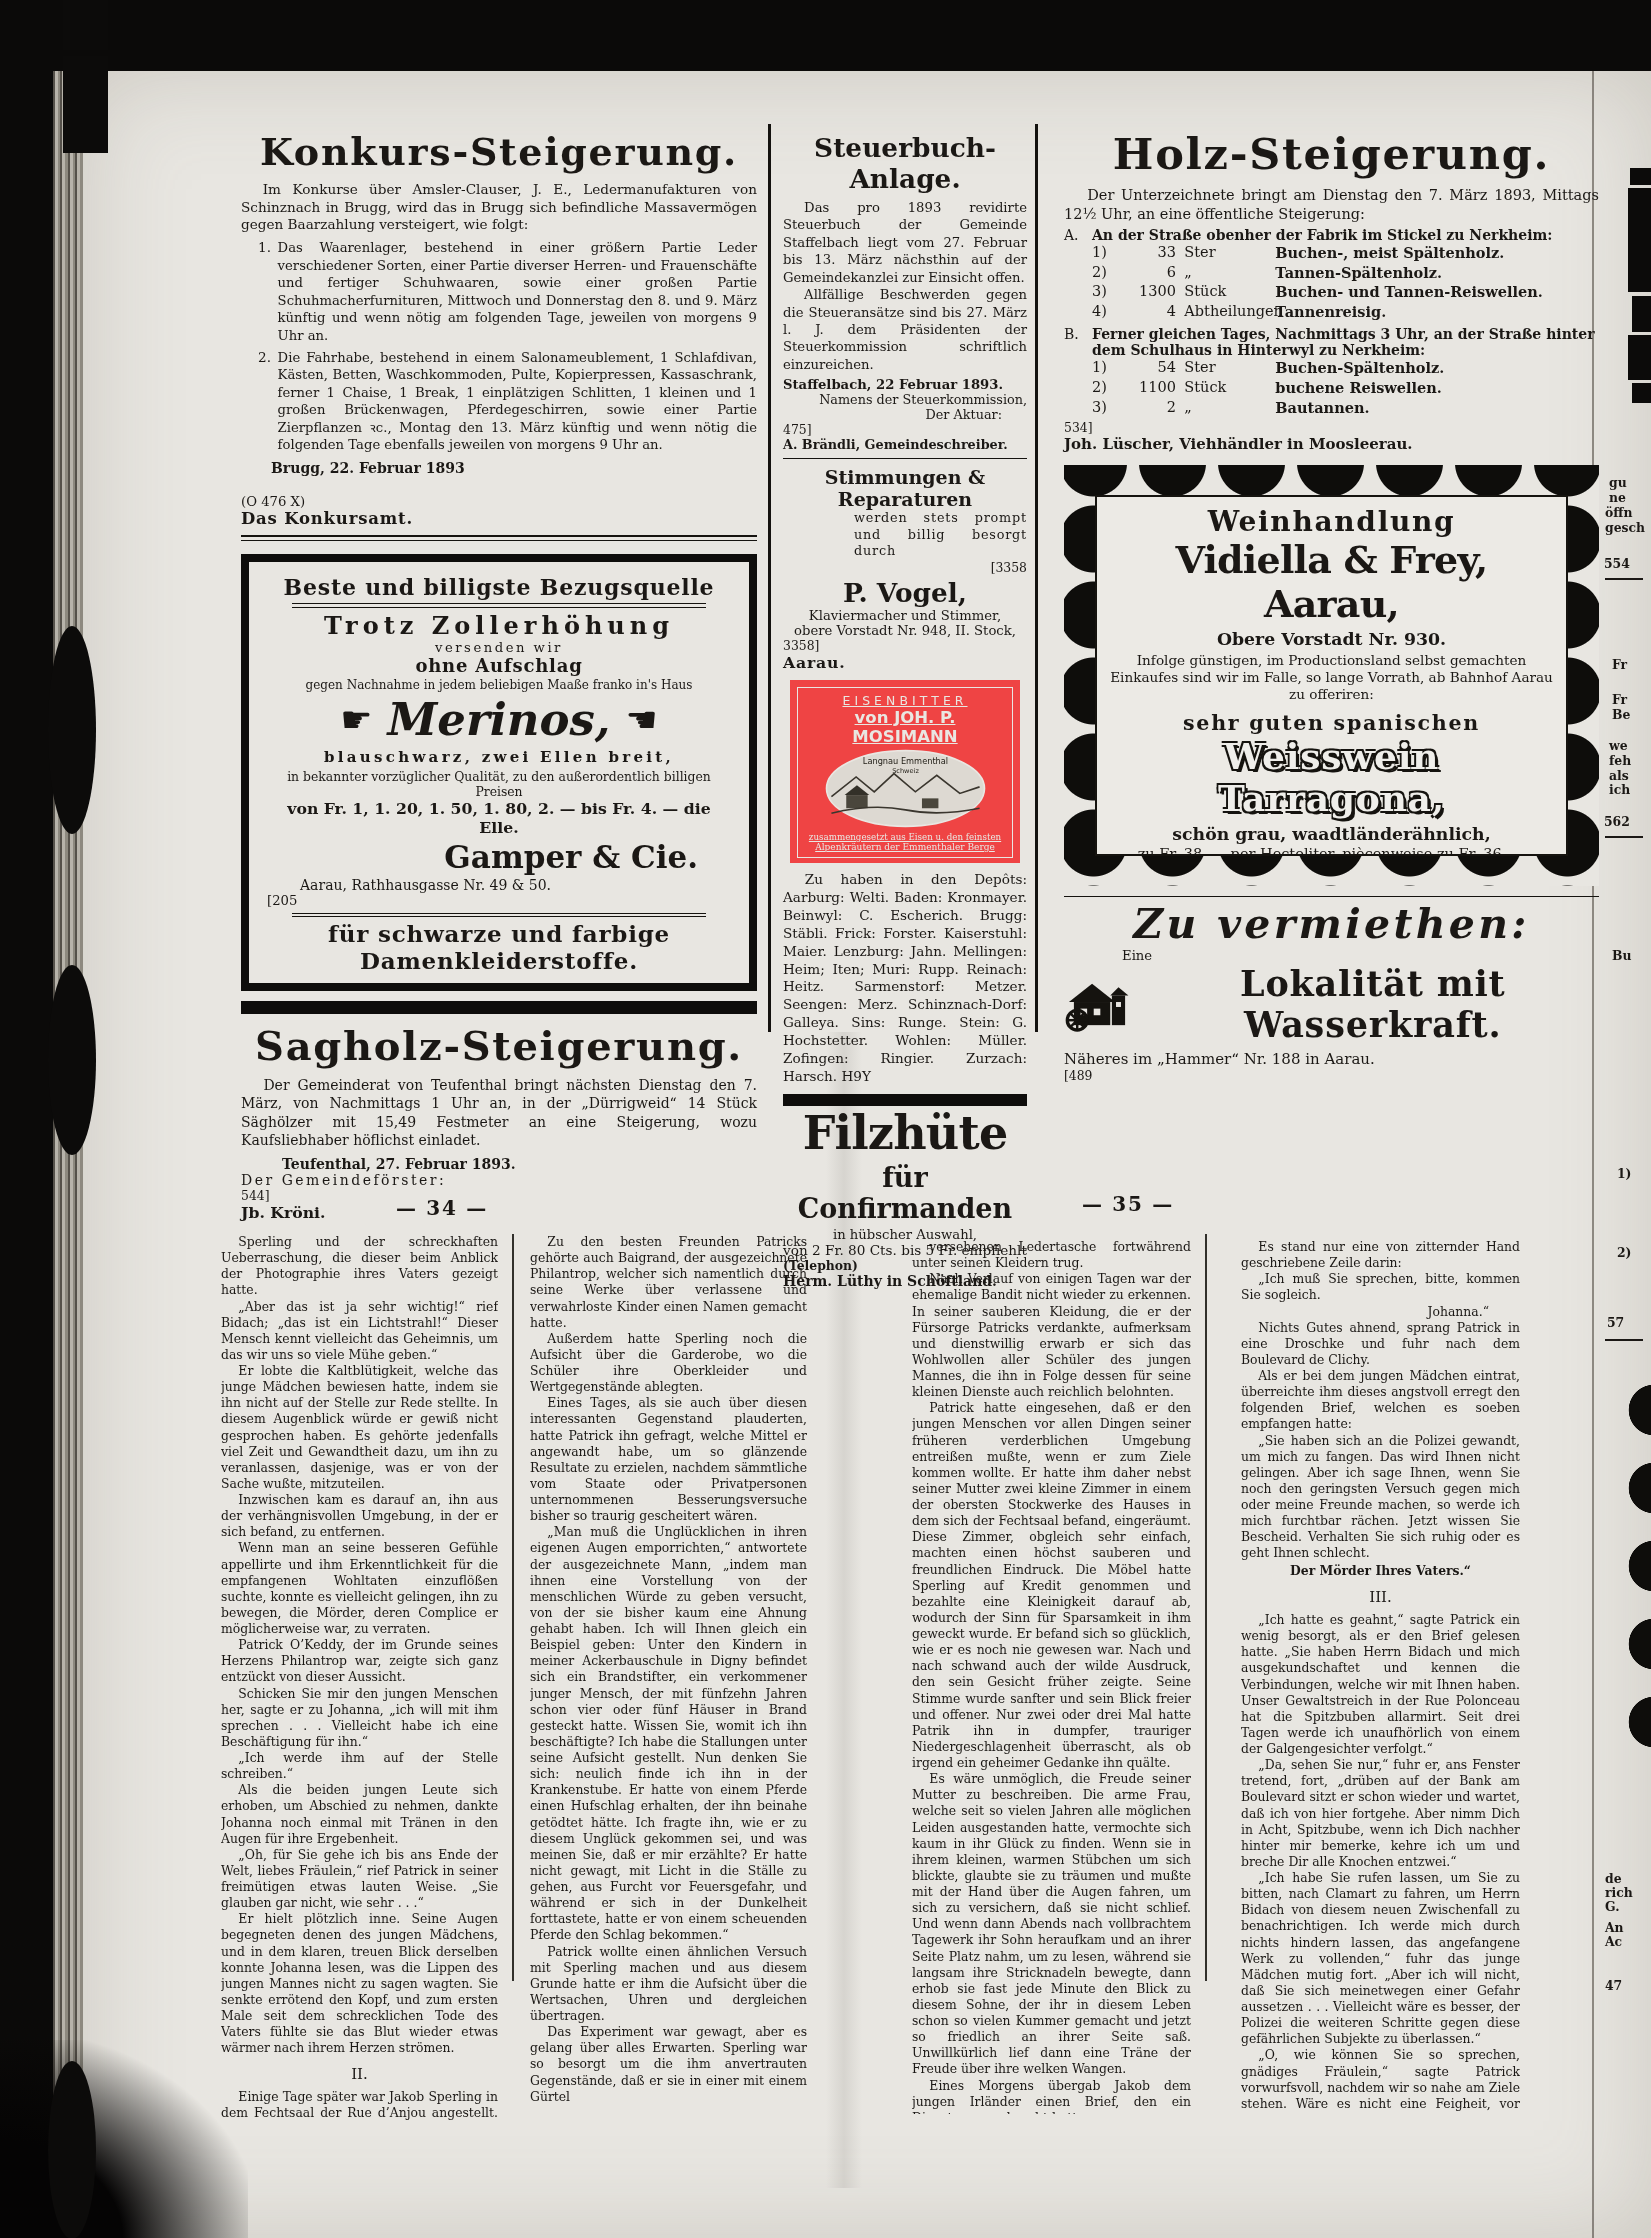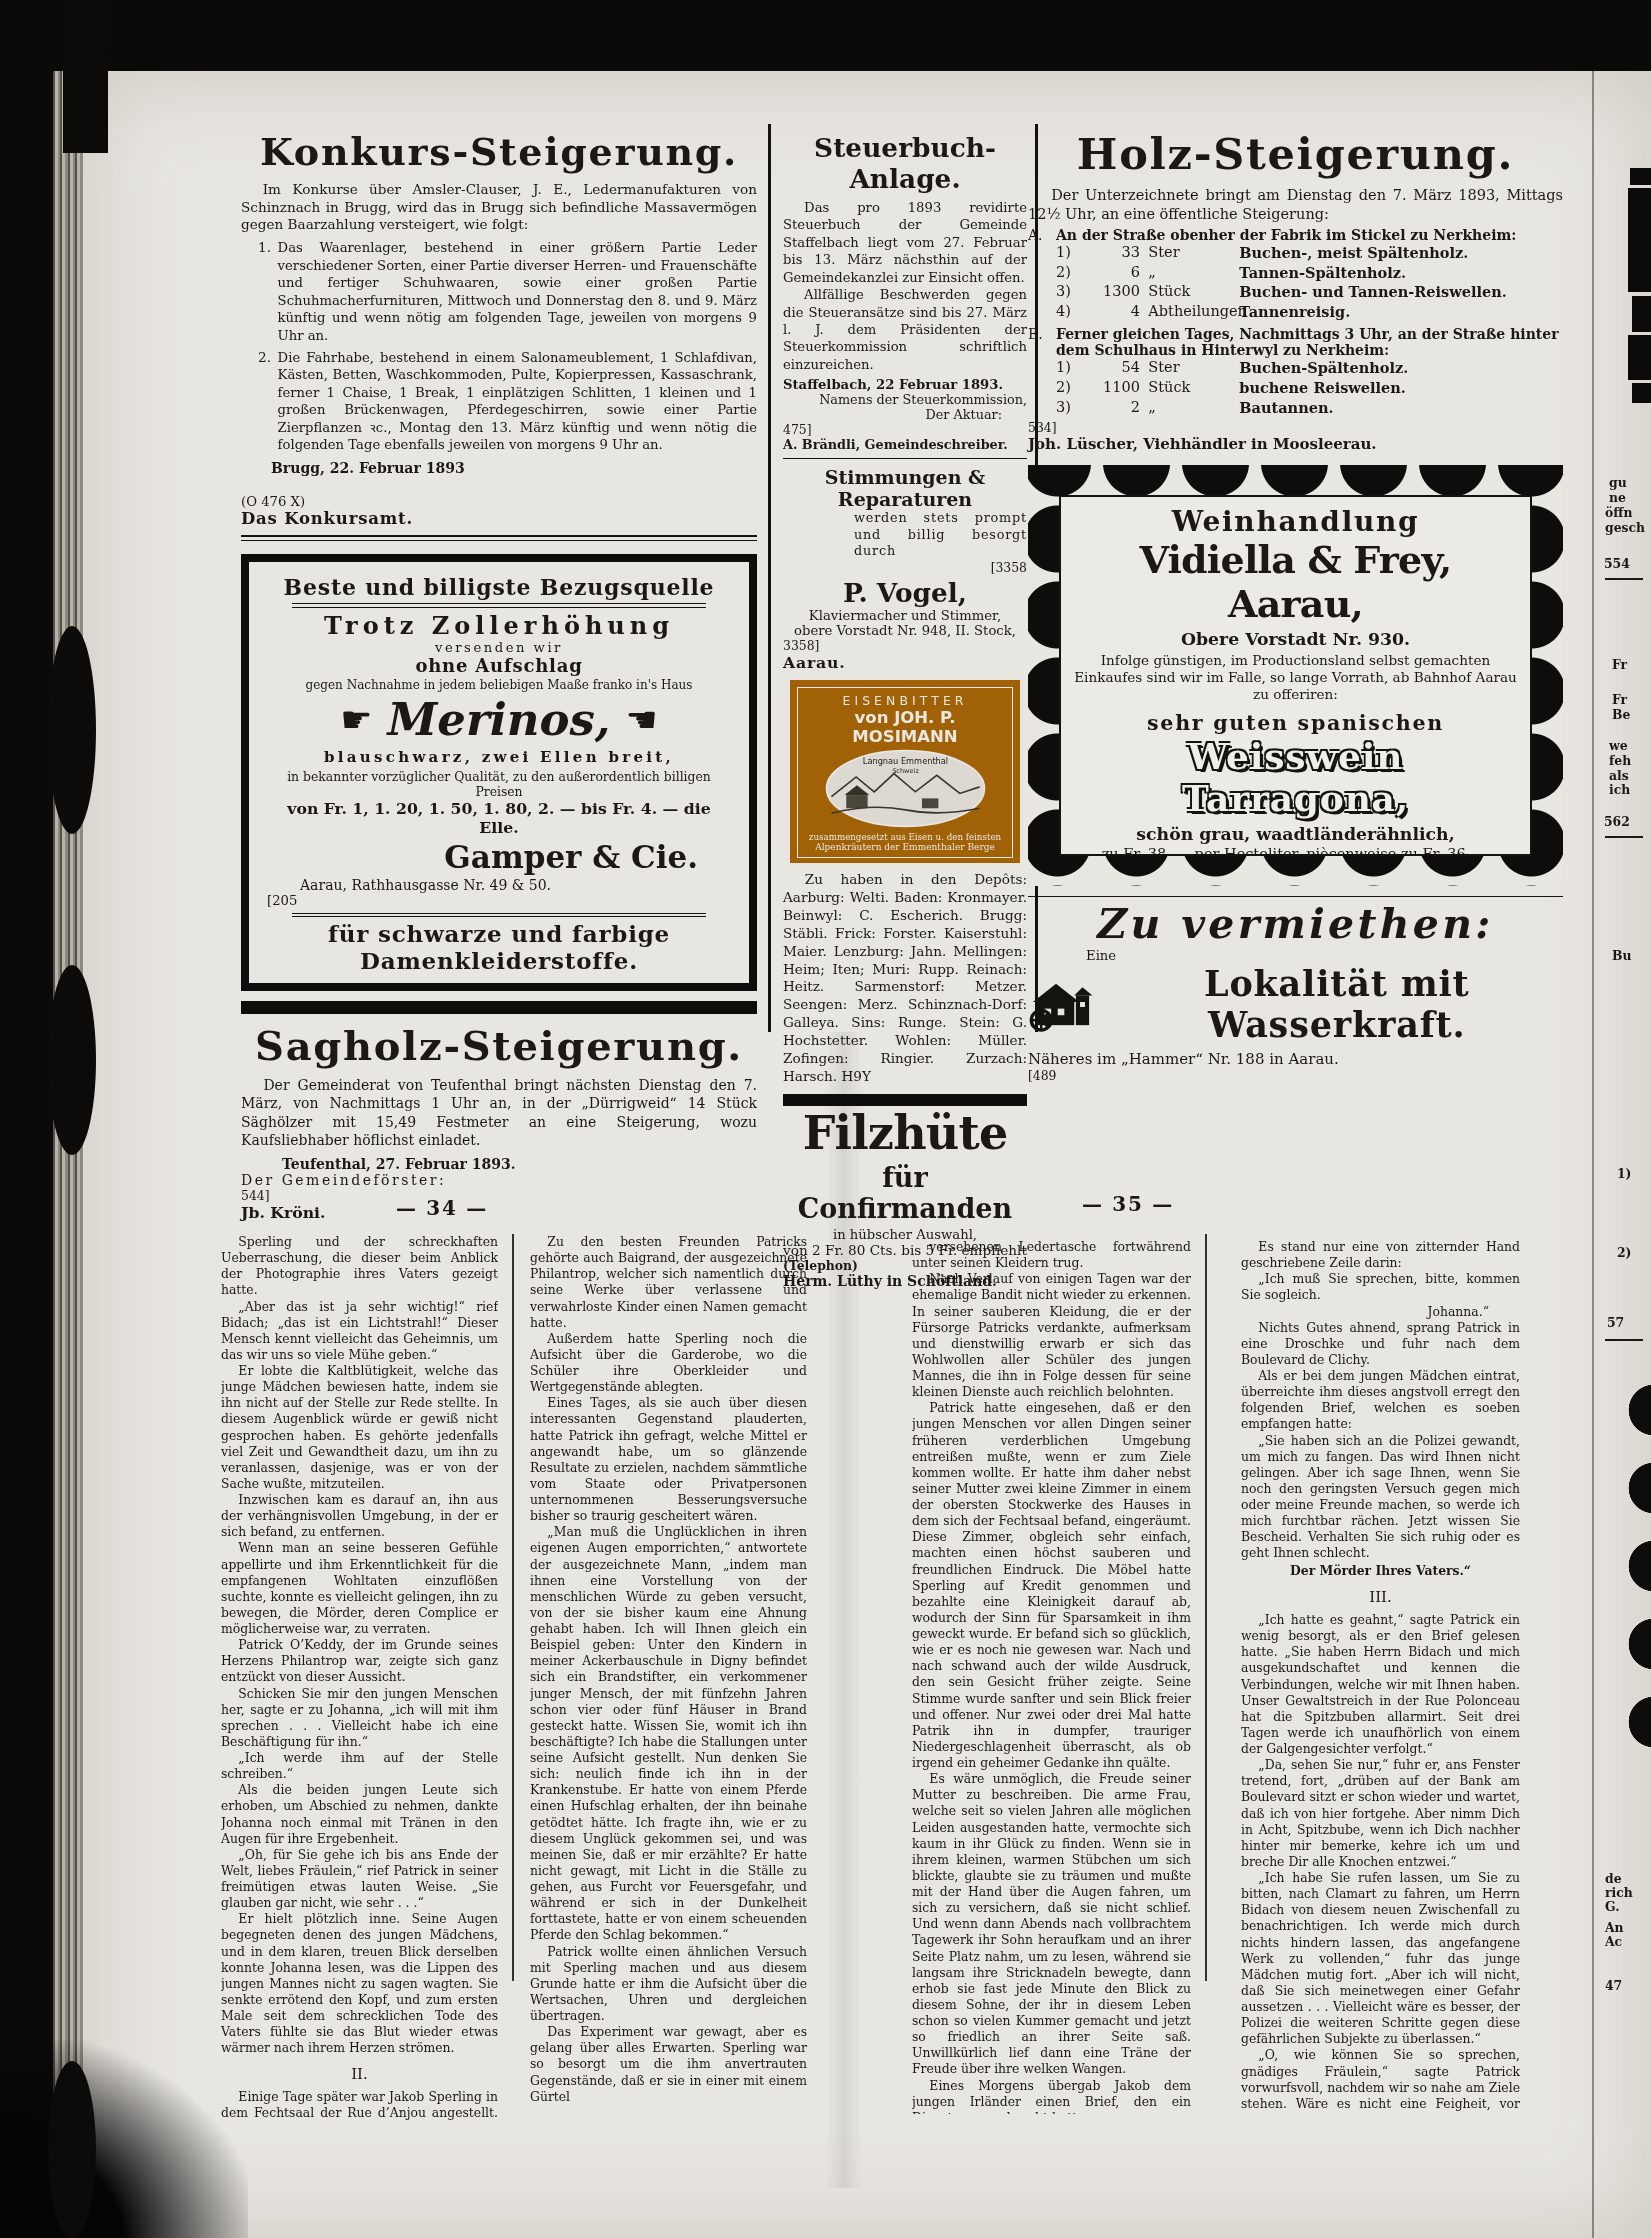--- a/index.html
+++ b/index.html
@@ -28,22 +28,22 @@
   .dbl-rule{border-top:2.5px solid #15130f;border-bottom:0.8px solid #15130f;height:3.3px;}
   .thin-rule{border-top:1.7px solid #15130f;height:0;}
   .band{background:#0e0d0b;height:13.2px;}
   .row{display:flex;justify-content:space-between;align-items:baseline;flex-direction:column;}
   .hands{font-family:"DejaVu Sans",sans-serif;}
 
   
   #merinos-box{border:8.3px solid #0e0d0b;padding:11.6px 18px 8.3px;margin-top:13.2px;}
   .m-rule{border-top:1.7px solid #15130f;border-bottom:0.8px solid #15130f;height:2.5px;margin:3.3px 25px;}
 
-  #mosimann{width:216px;margin:8.3px auto 0;background:#a16207;color:#e9e7e2;
-            padding:6.6px 6.6px 5px;text-align:center;}
+  #mosimann{width:216px;margin:8.3px auto 0;background:#ef4444;color:#e9e7e2;
+            padding:6.6px 6.6px 5px;text-align:center;text-decoration:underline;}
   #mosimann .inner{border:0.8px solid #e9e7e2;padding:5px 3.3px;}
   #mosimann svg{display:block;margin:3.3px auto;}
 
   .holz-line{display:flex;font-size:14.5px;line-height:1.35;padding-left:28px;}
   .hn{width:36px;}
   .hq{width:48px;text-align:right;padding-right:8.3px;}
   .hu{width:91px;}
   .hd{font-weight:700;flex:1;}
 
   #wein-frame{margin-top:11.6px;height:421px;
@@ -193,21 +193,21 @@
     <div style="font-size:46px;font-weight:700;text-align:center;letter-spacing:-0.8px">Filzhüte</div>
     <div class="frak" style="font-size:27px;text-align:center;letter-spacing:0px;margin-top:1.7px">für Confirmanden</div>
     <div style="font-size:13.2px;text-align:center;margin-top:3.3px">in hübscher Auswahl,</div>
     <div style="font-size:13.6px;text-align:center">von 2 Fr. 80 Cts. bis 5 Fr. empfiehlt</div>
     <div class="row">
       <b style="font-size:12.4px">(Telephon)</b>
       <b class="frak" style="font-size:14px;letter-spacing:0">Herm. Lüthy in Schöftland.</b>
     </div>
   </div>
 
-  <div class="abs" style="left:1028px;top:129px;width:535px">
+  <div class="abs" style="left:1064px;top:129px;width:535px">
     <h1 class="title-xl" style="font-size:43px">Holz-Steigerung.</h1>
     <p class="body-j indent" style="margin-top:6.6px;font-size:14.5px">Der Unterzeichnete bringt am Dienstag den 7. März 1893, Mittags 12½ Uhr, an eine öffentliche Steigerung:</p>
     <div style="display:flex;margin-top:3.3px">
       <span style="width:28px;font-size:14px">A.</span>
       <b class="frak" style="font-size:14px;letter-spacing:0;flex:1">An der Straße obenher der Fabrik im Stickel zu Nerkheim:</b>
     </div>
     <div>
         <div class="holz-line">
           <span class="hn">1)</span>
           <span class="hq">33</span>

